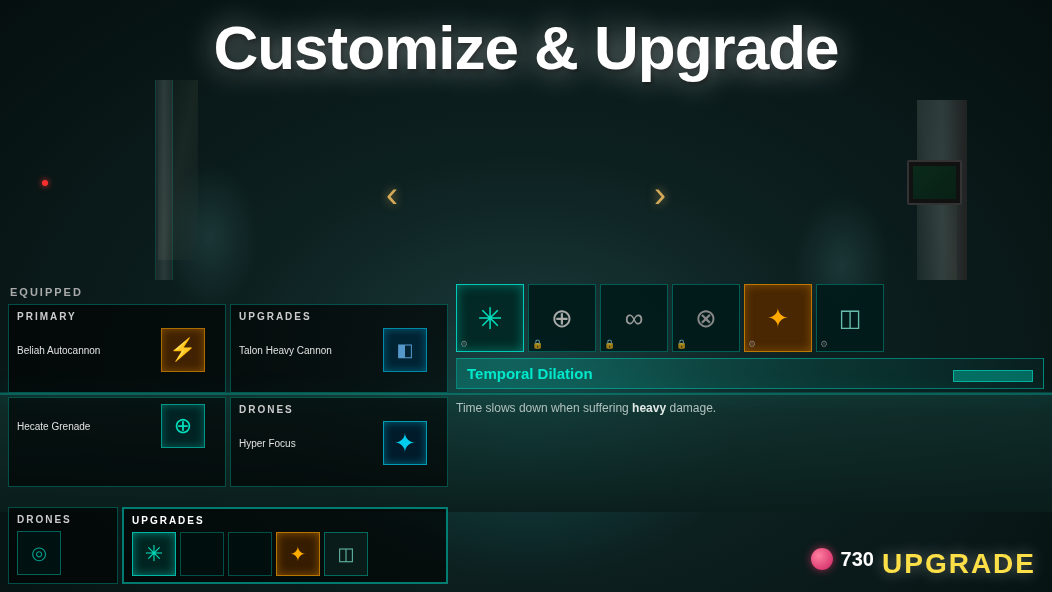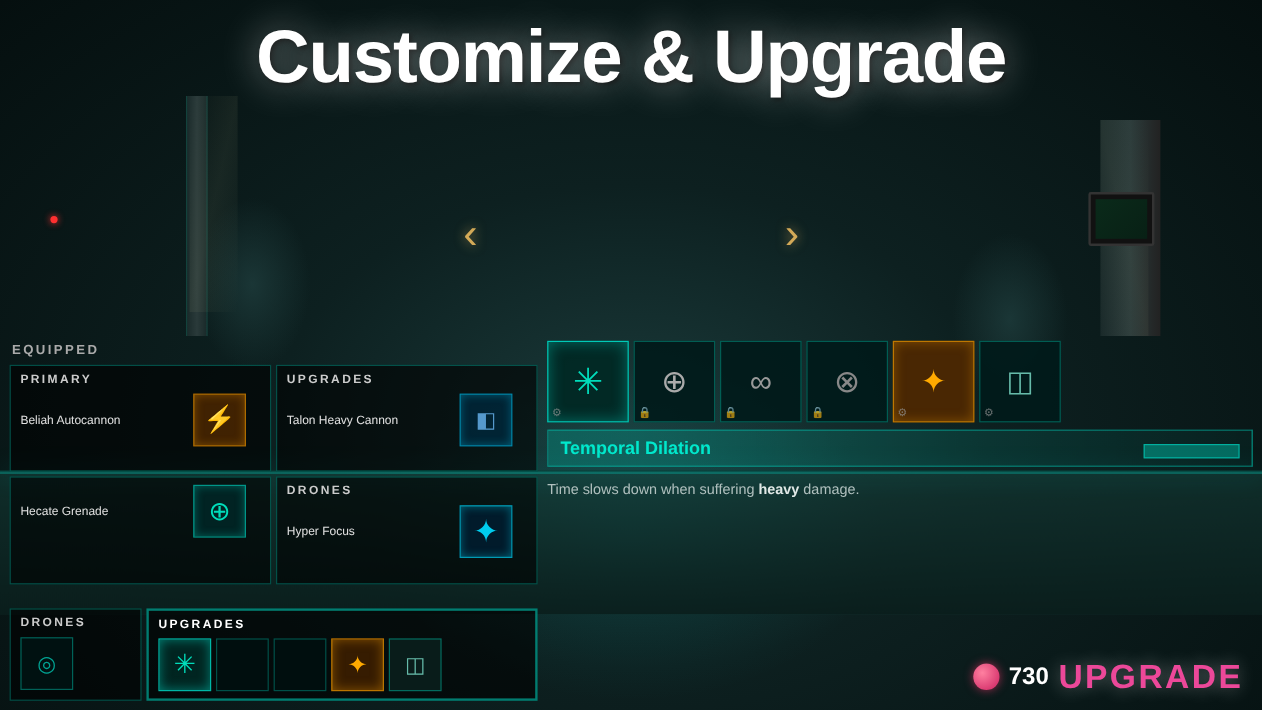--- a/index.html
+++ b/index.html
@@ -360,42 +360,42 @@
     .item-desc strong {
       color: #e0e8e6;
     }
 
     
     .upgrade-footer {
       position: absolute;
       bottom: 12px;
       right: 16px;
       display: flex;
-      align-items: center;
+      align-items: flex-start;
       gap: 8px;
     }
 
     .upgrade-orb {
       width: 22px;
       height: 22px;
       border-radius: 50%;
       background: radial-gradient(circle at 35% 35%, #ff80a0, #cc2060);
       box-shadow: 0 0 8px rgba(220,50,100,0.7);
     }
 
     .upgrade-count {
       font-size: 20px;
       font-weight: bold;
       color: #fff;
     }
 
     .upgrade-btn {
       font-size: 28px;
       font-weight: 900;
-      color: #ec4899;
+      color: #fde047;
       font-family: Impact, Arial Black, sans-serif;
       letter-spacing: 2px;
       text-shadow: 0 0 15px rgba(255,255,255,0.4);
       cursor: pointer;
     }
 
     
     .pole-left {
       position: absolute;
       left: 155px;

